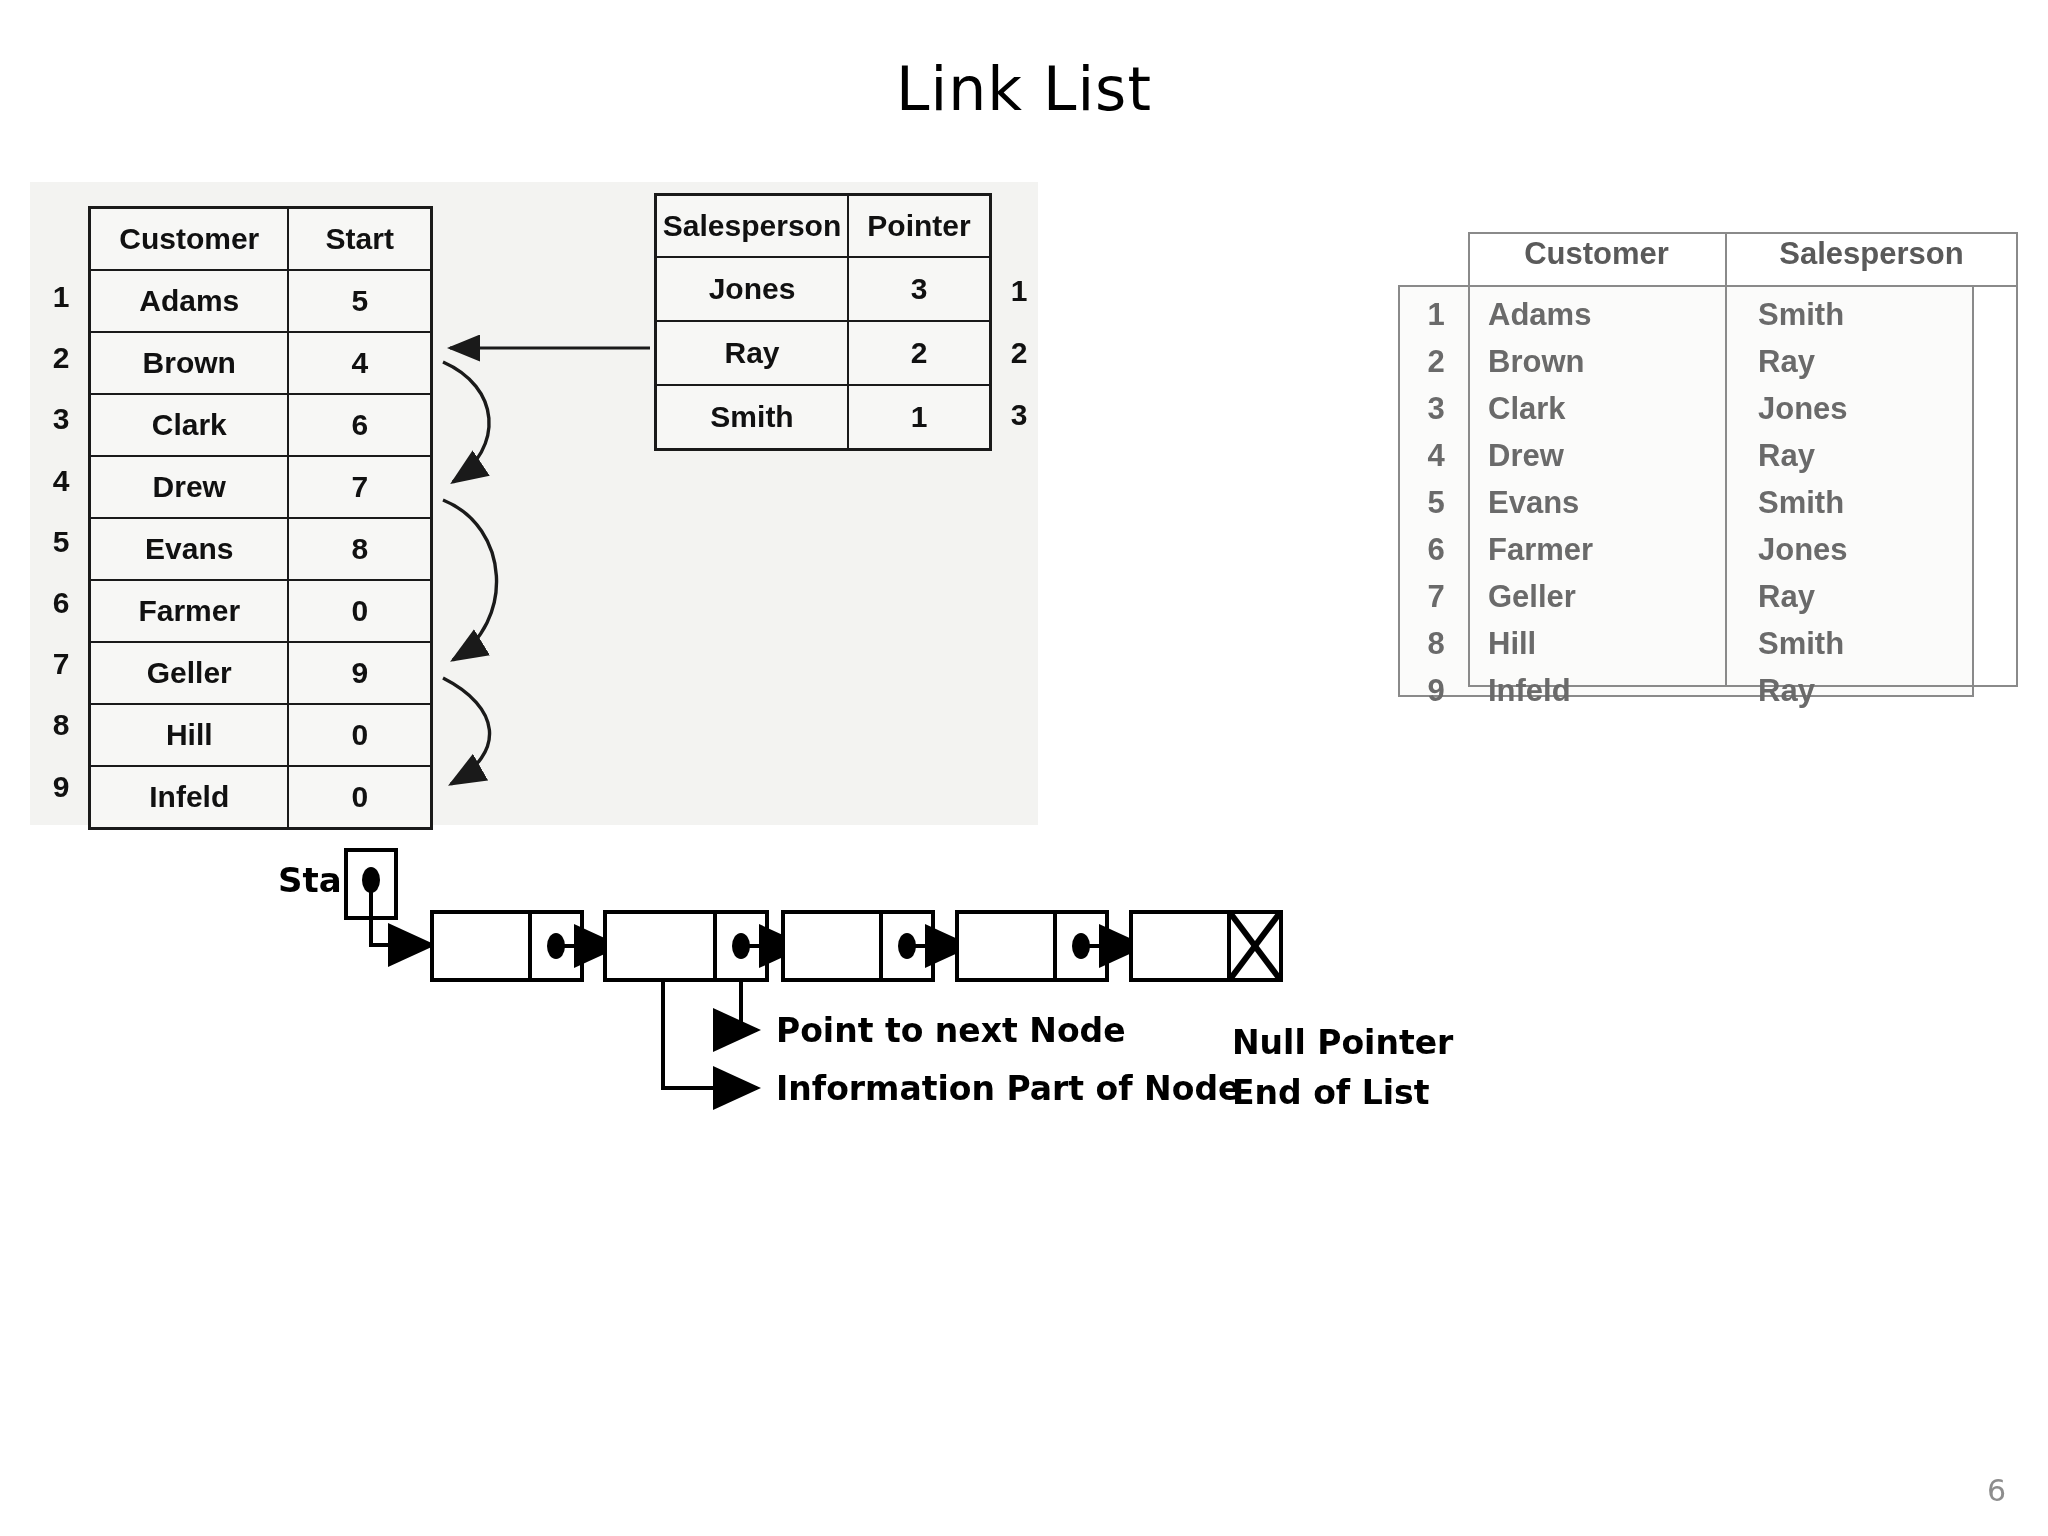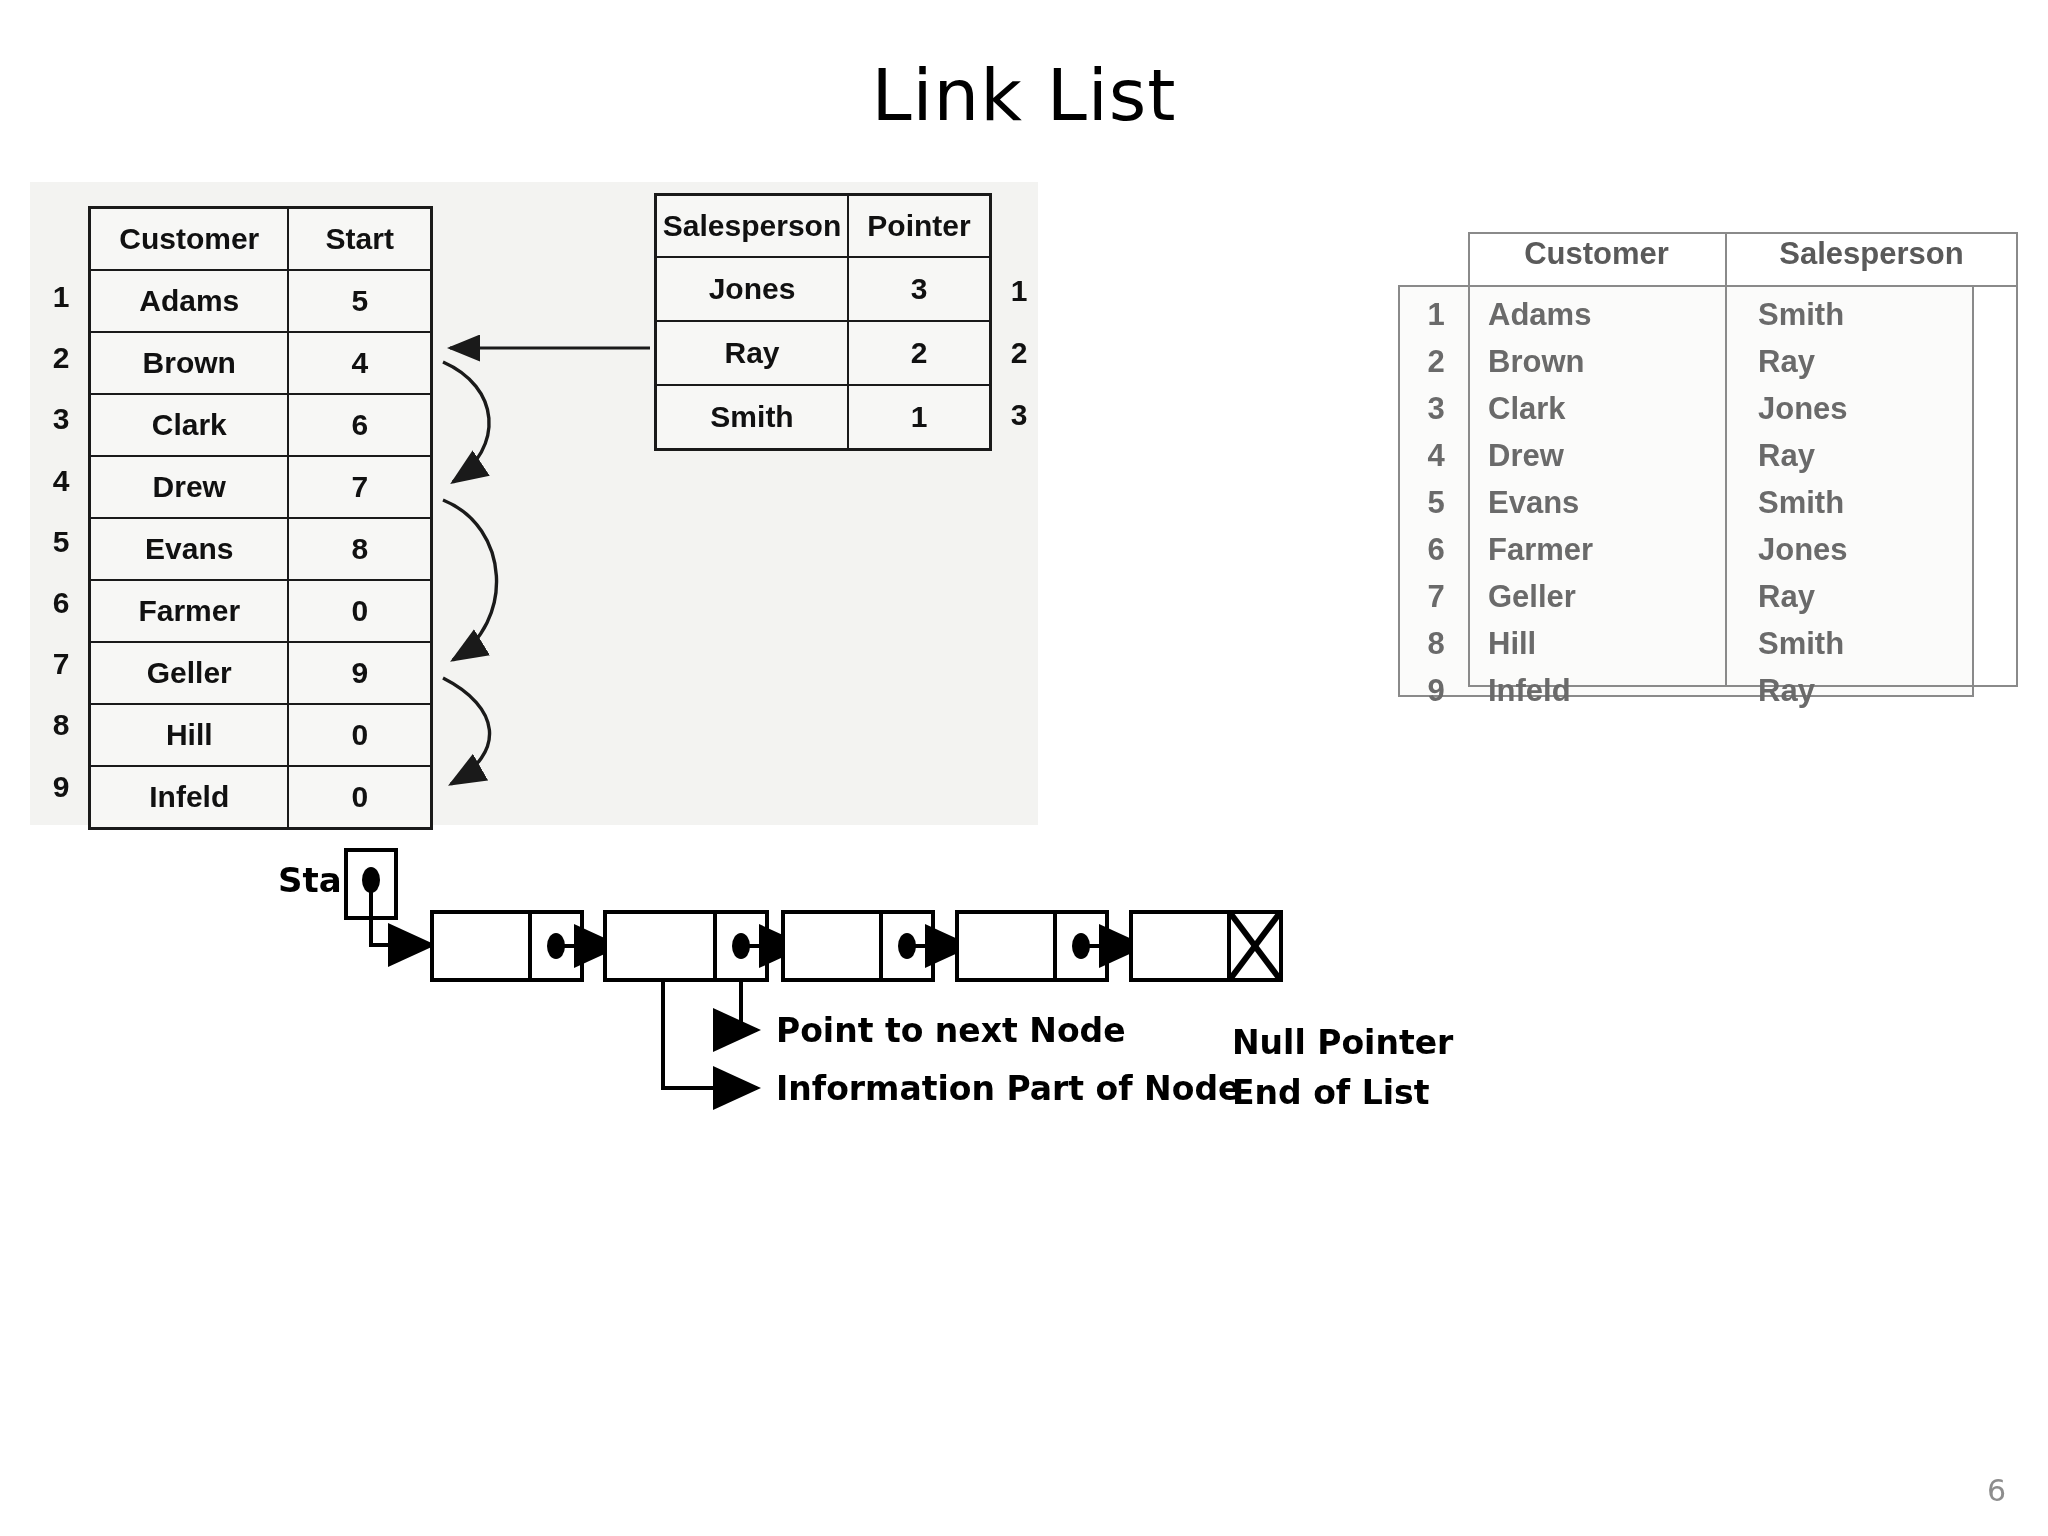--- a/index.html
+++ b/index.html
@@ -16,21 +16,21 @@
     color: #000000;
   }
 
   
   #slide-title {
     position: absolute;
     left: 0;
     top: 58px;
     width: 2048px;
     text-align: center;
-    font-size: 72px;
+    font-size: 60px;
     font-weight: 400;
     letter-spacing: 1px;
     line-height: 1.05;
     color: #000000;
     font-family: "DejaVu Sans", sans-serif;
   }
 
   
   #scan-panel {
     position: absolute;

